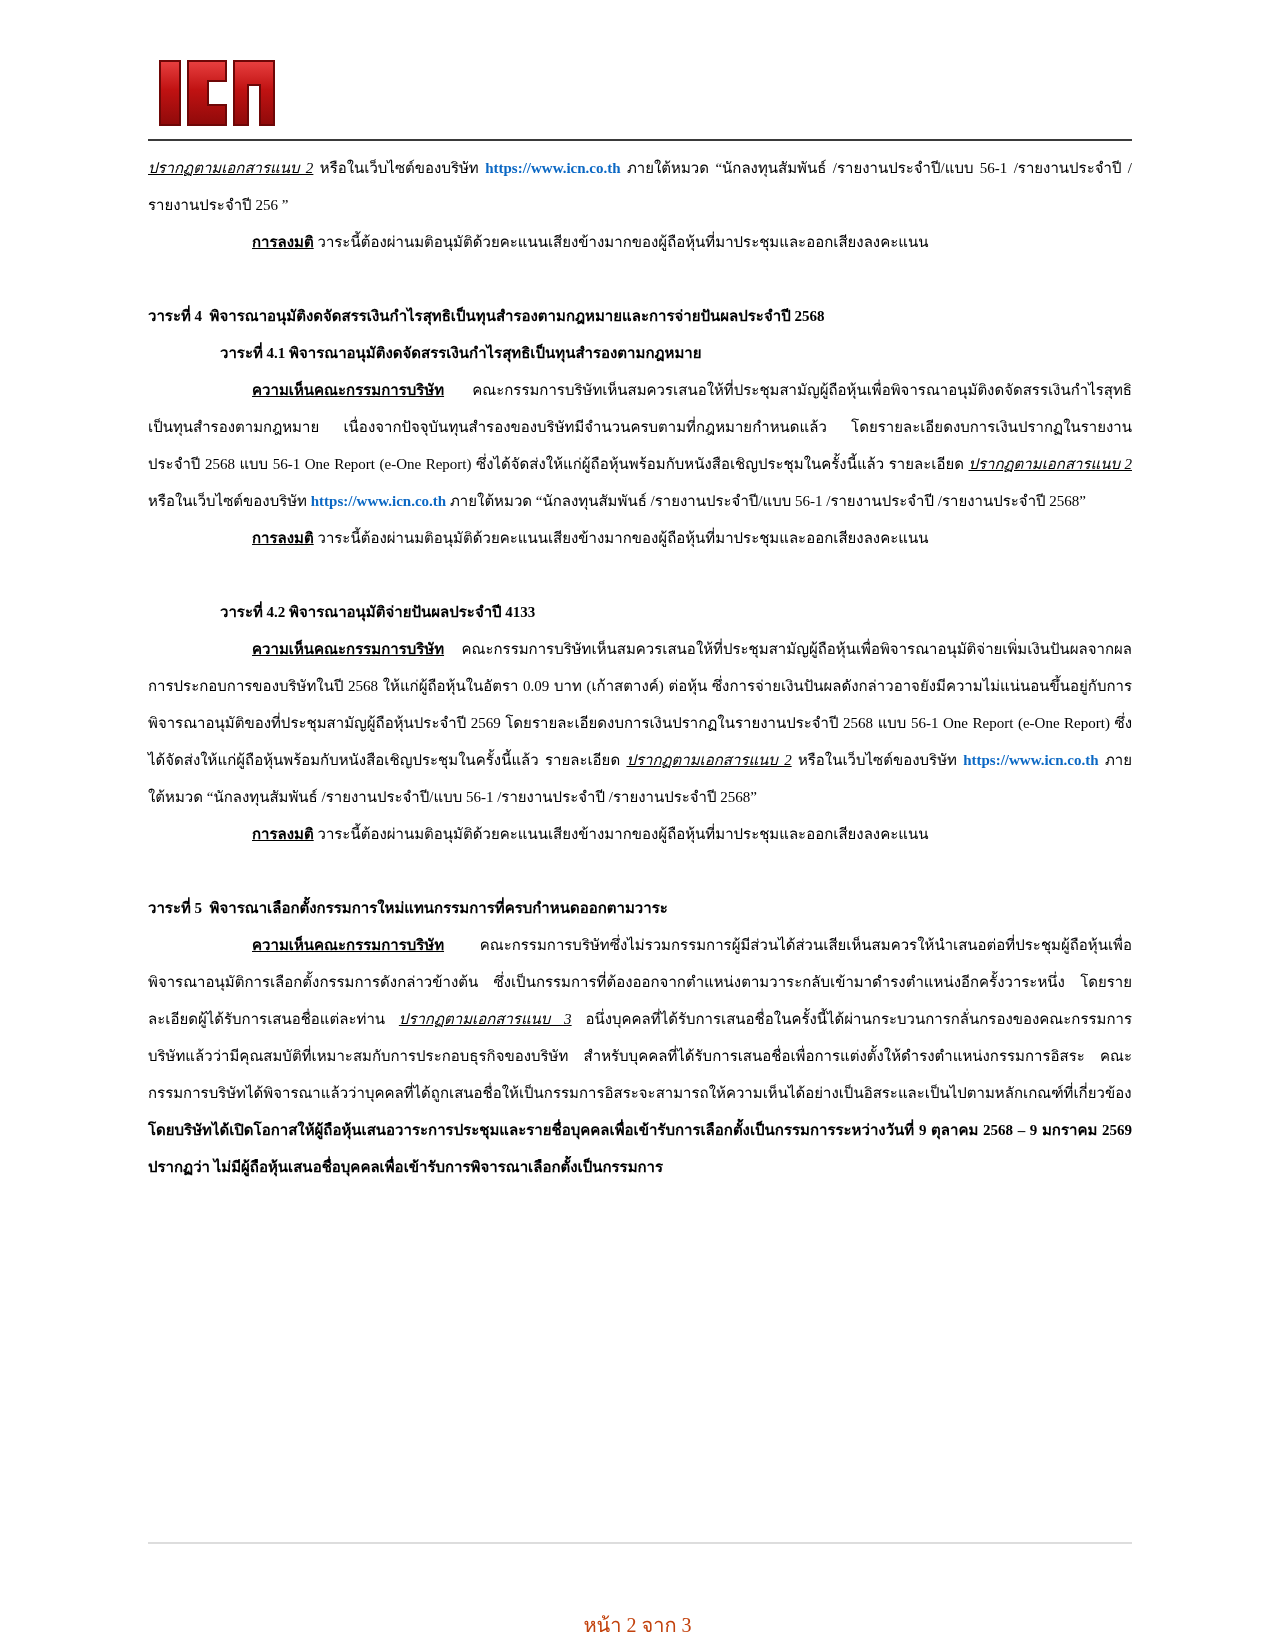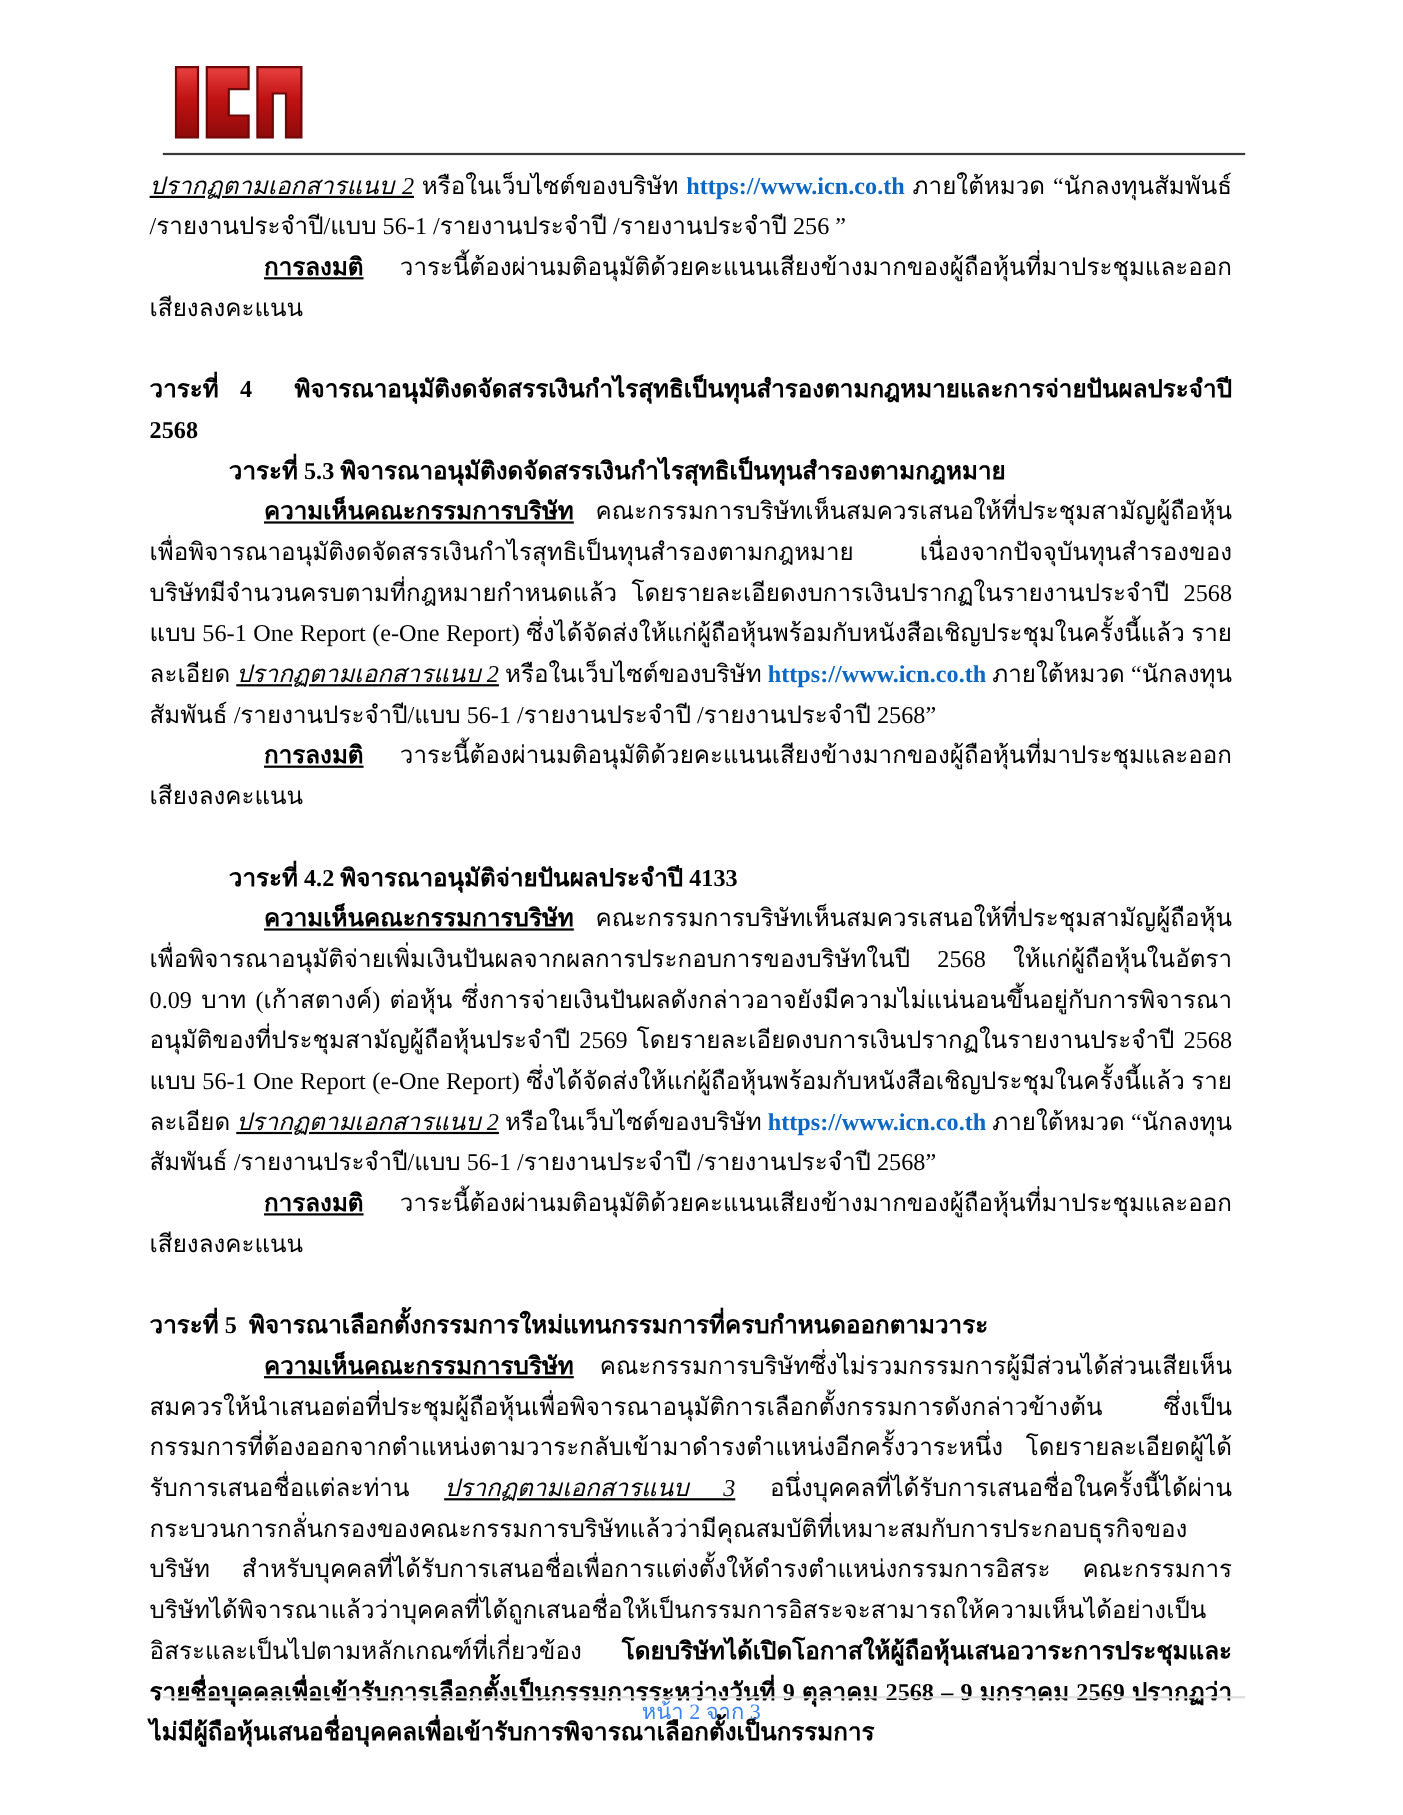--- a/index.html
+++ b/index.html
@@ -25,24 +25,24 @@
     position: absolute;
     left: 148px;
     top: 139px;
     width: 984px;
     height: 0;
     border: none;
     border-top: 2px solid #3a3a3a;
   }
   .doc-body {
     position: absolute;
-    left: 136px;
+    left: 148px;
     top: 150px;
     width: 984px;
-    font-size: 22px;
+    font-size: 15px;
     line-height: 37px;
     text-align: justify;
   }
   .para { white-space: pre-wrap; }
   .para.indent { text-indent: 72px; }
   .para.gap { margin-top: 37px; }
   .para.heading { font-weight: bold; }
   .r-b  { font-weight: bold; margin-top: 28px; }
   .r-bu { font-weight: bold; text-decoration: underline; margin-left: 32px; }
   .r-iu { font-style: italic; text-decoration: underline; }
@@ -56,25 +56,25 @@
     left: 148px;
     top: 1542px;
     width: 984px;
     height: 0;
     border: none;
     border-top: 2px solid #dddddd;
   }
   .footer-text {
     position: absolute;
     left: 0;
-    top: 1540px;
+    top: 1609px;
     width: 100%;
     text-align: center;
     font-size: 20px;
-    color: #3b82f6;
+    color: #c2410c;
   }
 </style>
 </head>
 <body>
 
 <div class="page">
 
   <div class="logo" aria-label="ICN">
     <svg width="120" height="70" viewBox="0 0 120 70">
       <defs>
@@ -92,21 +92,21 @@
       <path d="M77,3 h40 v64 h-14 v-40 h-12 v40 h-14 z" fill="url(#lgRed)" stroke="#6e0707" stroke-width="2"></path>
     </svg>
   </div>
 
   <hr class="header-rule">
 
   <main class="doc-body" id="doc-body">
       <div class="para"><span class="r-iu">ปรากฏตามเอกสารแนบ 2</span><span> หรือในเว็บไซต์ของบริษัท </span><a class="r-link" style="color: rgb(11, 104, 196);">https://www.icn.co.th</a><span> ภายใต้หมวด “นักลงทุนสัมพันธ์ /รายงานประจำปี/แบบ 56-1 /รายงานประจำปี /รายงานประจำปี 256 ”</span></div>
       <div class="para indent"><span class="r-bu">การลงมติ</span><span> วาระนี้ต้องผ่านมติอนุมัติด้วยคะแนนเสียงข้างมากของผู้ถือหุ้นที่มาประชุมและออกเสียงลงคะแนน</span></div>
       <div class="para heading gap"><span class="r-b">วาระที่ 4  พิจารณาอนุมัติงดจัดสรรเงินกำไรสุทธิเป็นทุนสำรองตามกฎหมายและการจ่ายปันผลประจำปี 2568</span></div>
-      <div class="para heading indent"><span class="r-b">วาระที่ 5.3 พิจารณาอนุมัติงดจัดสรรเงินกำไรสุทธิเป็นทุนสำรองตามกฎหมาย</span></div>
+      <div class="para heading indent"><span class="r-b">วาระที่ 4.1 พิจารณาอนุมัติงดจัดสรรเงินกำไรสุทธิเป็นทุนสำรองตามกฎหมาย</span></div>
       <div class="para indent"><span class="r-bu">ความเห็นคณะกรรมการบริษัท</span><span> คณะกรรมการบริษัทเห็นสมควรเสนอให้ที่ประชุมสามัญผู้ถือหุ้นเพื่อพิจารณาอนุมัติงดจัดสรรเงินกำไรสุทธิเป็นทุนสำรองตามกฎหมาย เนื่องจากปัจจุบันทุนสำรองของบริษัทมีจำนวนครบตามที่กฎหมายกำหนดแล้ว โดยรายละเอียดงบการเงินปรากฏในรายงานประจำปี 2568 แบบ 56-1 One Report (e-One Report) ซึ่งได้จัดส่งให้แก่ผู้ถือหุ้นพร้อมกับหนังสือเชิญประชุมในครั้งนี้แล้ว รายละเอียด </span><span class="r-iu">ปรากฏตามเอกสารแนบ 2</span><span> หรือในเว็บไซต์ของบริษัท </span><a class="r-link" style="color: rgb(11, 104, 196);">https://www.icn.co.th</a><span> ภายใต้หมวด “นักลงทุนสัมพันธ์ /รายงานประจำปี/แบบ 56-1 /รายงานประจำปี /รายงานประจำปี 2568”</span></div>
       <div class="para indent"><span class="r-bu">การลงมติ</span><span> วาระนี้ต้องผ่านมติอนุมัติด้วยคะแนนเสียงข้างมากของผู้ถือหุ้นที่มาประชุมและออกเสียงลงคะแนน</span></div>
       <div class="para heading indent gap"><span class="r-b">วาระที่ 4.2 พิจารณาอนุมัติจ่ายปันผลประจำปี 4133</span></div>
       <div class="para indent"><span class="r-bu">ความเห็นคณะกรรมการบริษัท</span><span> คณะกรรมการบริษัทเห็นสมควรเสนอให้ที่ประชุมสามัญผู้ถือหุ้นเพื่อพิจารณาอนุมัติจ่ายเพิ่มเงินปันผลจากผลการประกอบการของบริษัทในปี 2568 ให้แก่ผู้ถือหุ้นในอัตรา 0.09 บาท (เก้าสตางค์) ต่อหุ้น ซึ่งการจ่ายเงินปันผลดังกล่าวอาจยังมีความไม่แน่นอนขึ้นอยู่กับการพิจารณาอนุมัติของที่ประชุมสามัญผู้ถือหุ้นประจำปี 2569 โดยรายละเอียดงบการเงินปรากฏในรายงานประจำปี 2568 แบบ 56-1 One Report (e-One Report) ซึ่งได้จัดส่งให้แก่ผู้ถือหุ้นพร้อมกับหนังสือเชิญประชุมในครั้งนี้แล้ว รายละเอียด </span><span class="r-iu">ปรากฏตามเอกสารแนบ 2</span><span> หรือในเว็บไซต์ของบริษัท </span><a class="r-link" style="color: rgb(11, 104, 196);">https://www.icn.co.th</a><span> ภายใต้หมวด “นักลงทุนสัมพันธ์ /รายงานประจำปี/แบบ 56-1 /รายงานประจำปี /รายงานประจำปี 2568”</span></div>
       <div class="para indent"><span class="r-bu">การลงมติ</span><span> วาระนี้ต้องผ่านมติอนุมัติด้วยคะแนนเสียงข้างมากของผู้ถือหุ้นที่มาประชุมและออกเสียงลงคะแนน</span></div>
       <div class="para heading gap"><span class="r-b">วาระที่ 5  พิจารณาเลือกตั้งกรรมการใหม่แทนกรรมการที่ครบกำหนดออกตามวาระ</span></div>
       <div class="para indent"><span class="r-bu">ความเห็นคณะกรรมการบริษัท</span><span> คณะกรรมการบริษัทซึ่งไม่รวมกรรมการผู้มีส่วนได้ส่วนเสียเห็นสมควรให้นำเสนอต่อที่ประชุมผู้ถือหุ้นเพื่อพิจารณาอนุมัติการเลือกตั้งกรรมการดังกล่าวข้างต้น ซึ่งเป็นกรรมการที่ต้องออกจากตำแหน่งตามวาระกลับเข้ามาดำรงตำแหน่งอีกครั้งวาระหนึ่ง โดยรายละเอียดผู้ได้รับการเสนอชื่อแต่ละท่าน </span><span class="r-iu">ปรากฏตามเอกสารแนบ 3</span><span> อนึ่งบุคคลที่ได้รับการเสนอชื่อในครั้งนี้ได้ผ่านกระบวนการกลั่นกรองของคณะกรรมการบริษัทแล้วว่ามีคุณสมบัติที่เหมาะสมกับการประกอบธุรกิจของบริษัท สำหรับบุคคลที่ได้รับการเสนอชื่อเพื่อการแต่งตั้งให้ดำรงตำแหน่งกรรมการอิสระ คณะกรรมการบริษัทได้พิจารณาแล้วว่าบุคคลที่ได้ถูกเสนอชื่อให้เป็นกรรมการอิสระจะสามารถให้ความเห็นได้อย่างเป็นอิสระและเป็นไปตามหลักเกณฑ์ที่เกี่ยวข้อง </span><span class="r-b">โดยบริษัทได้เปิดโอกาสให้ผู้ถือหุ้นเสนอวาระการประชุมและรายชื่อบุคคลเพื่อเข้ารับการเลือกตั้งเป็นกรรมการระหว่างวันที่ 9 ตุลาคม 2568 – 9 มกราคม 2569 ปรากฏว่า ไม่มีผู้ถือหุ้นเสนอชื่อบุคคลเพื่อเข้ารับการพิจารณาเลือกตั้งเป็นกรรมการ</span></div>
     </main>
 
   <hr class="footer-rule">

